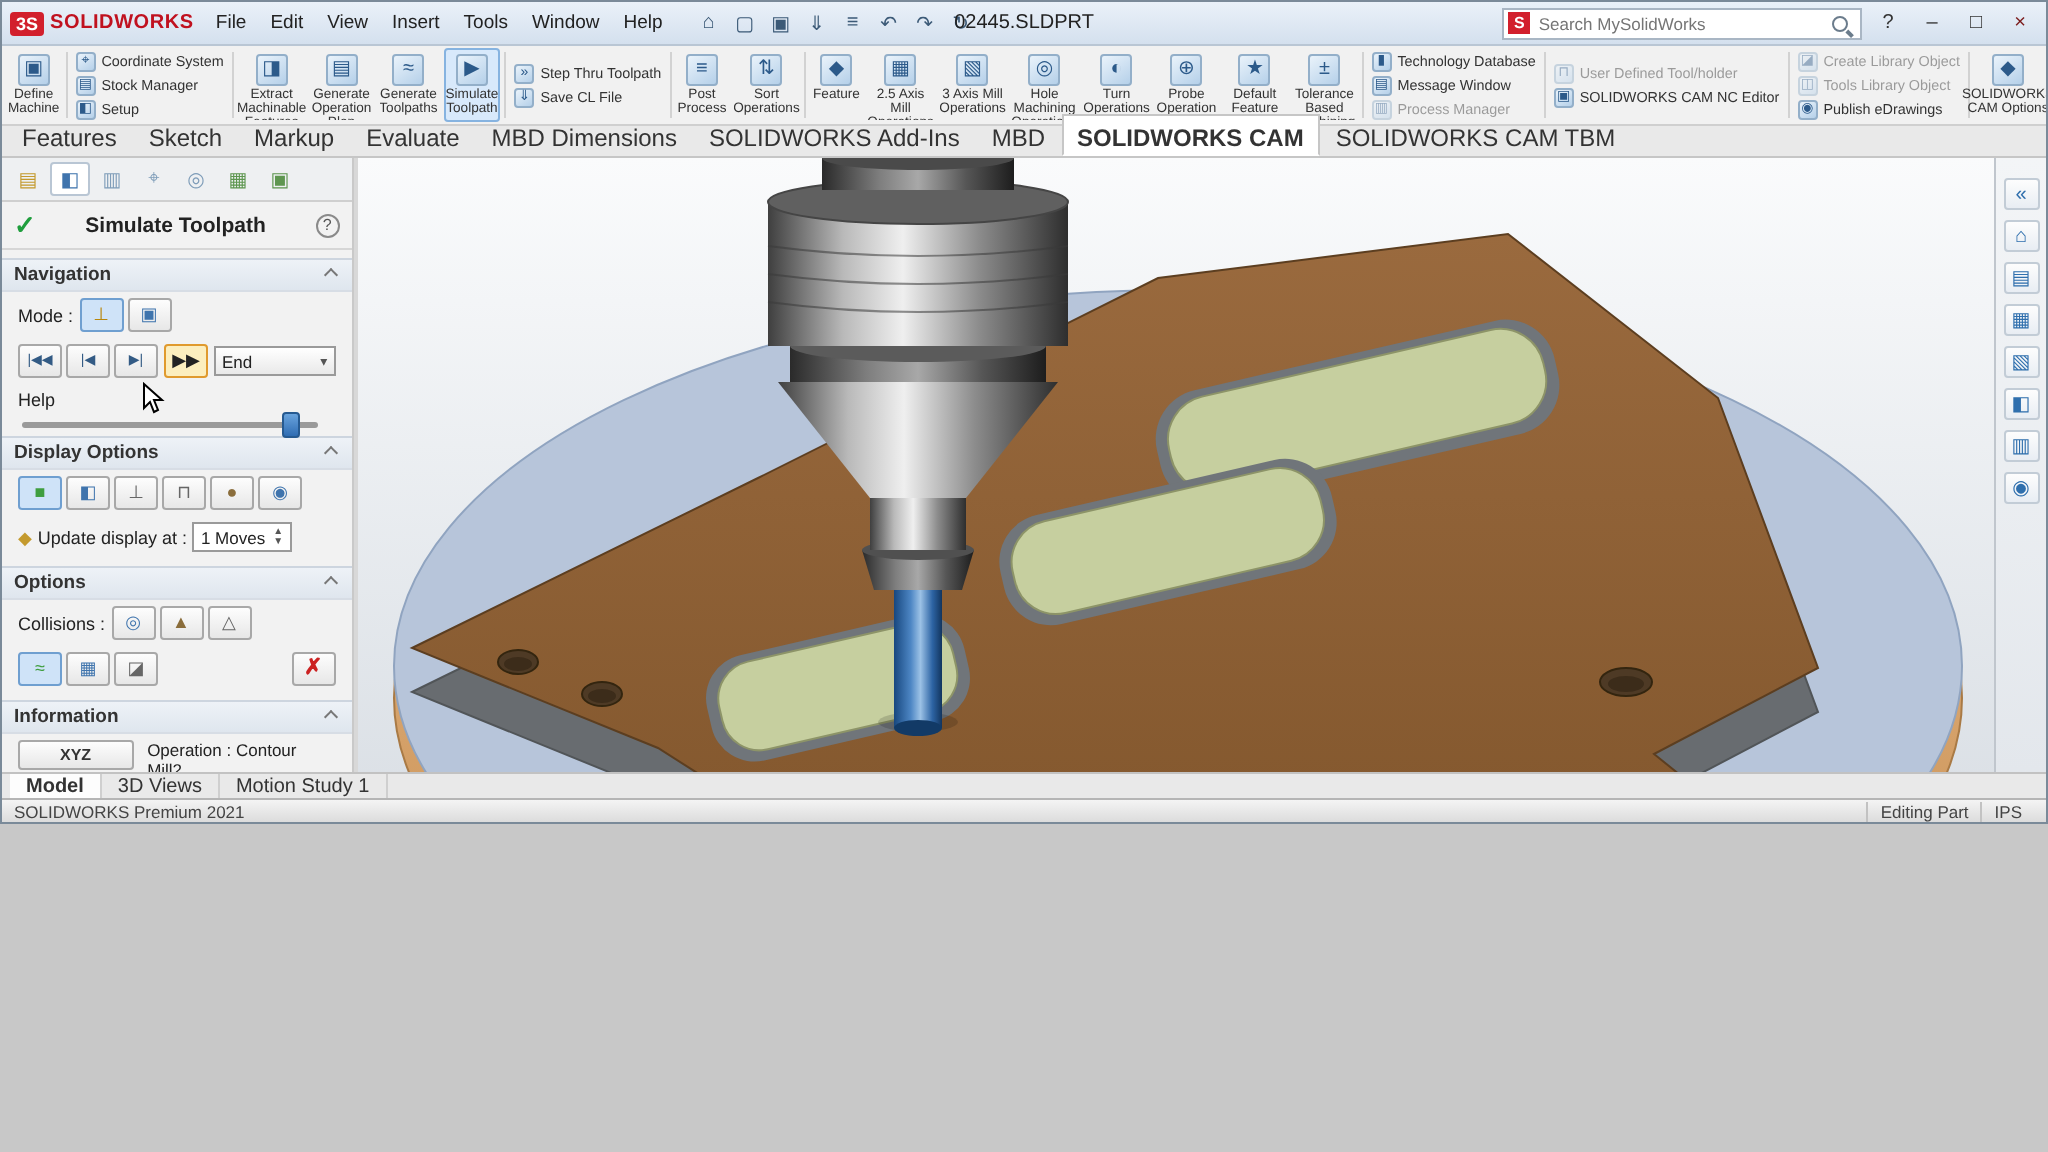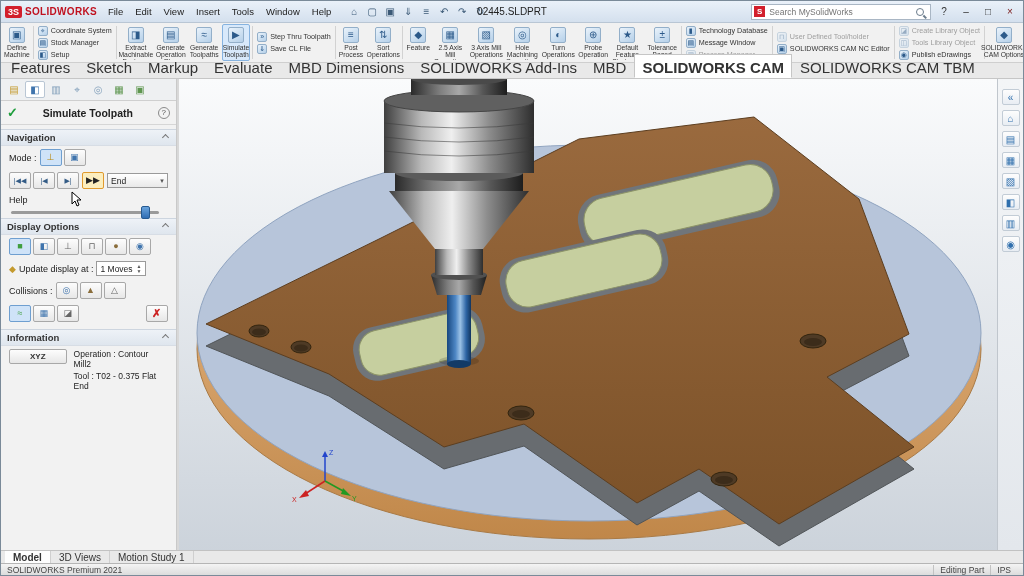--- a/index.html
+++ b/index.html
@@ -1,17 +1,17 @@
 <!DOCTYPE html>
 <html><head>
 <meta charset="utf-8">
 <style>
   html,body{margin:0;padding:0;background:#c8c8c8;}
   *{box-sizing:border-box;font-family:"Liberation Sans",sans-serif;}
-  .app{position:relative;width:1024px;height:576px;background:#f0f0f0;border:1px solid #7a8a99;overflow:hidden;}
+  .app{position:relative;width:1024px;height:412px;background:#f0f0f0;border:1px solid #7a8a99;overflow:hidden;}
 
   
   .titlebar{position:absolute;top:0;left:0;right:0;height:22px;background:linear-gradient(#eaf1f9,#d4e0ee);display:flex;align-items:center;padding:0 4px;gap:6px;border-bottom:1px solid #b9c6d4;}
   .logo{display:flex;align-items:center;gap:3px;}
   .logo-badge{background:#d21f2c;color:#fff;font-size:9px;font-weight:bold;padding:1px 3px;border-radius:2px;}
   .logo-text{color:#c0111f;font-weight:bold;font-size:10px;letter-spacing:.3px;}
   .menus{display:flex;gap:2px;}
   .menu-item{font-size:9.5px;color:#222;padding:2px 5px;cursor:default;}
   .qat{display:flex;gap:2px;margin-left:4px;}
   .qat-btn{width:16px;height:16px;display:flex;align-items:center;justify-content:center;font-size:10px;color:#3c5a77;}
@@ -32,21 +32,21 @@
   .ricon{display:inline-flex;align-items:center;justify-content:center;width:16px;height:16px;background:linear-gradient(145deg,#eaf3fb,#b5d0e9);border:1px solid #93afc9;border-radius:2px;color:#2c5a8a;font-size:10px;line-height:1;flex:none;}
   .ricon.s{width:10px;height:10px;font-size:7px;}
   .rlabel{display:block;font-size:6.8px;line-height:7.2px;text-align:center;color:#333;margin-top:1px;height:21px;overflow:hidden;}
   .rstack{display:flex;flex-direction:column;justify-content:center;gap:1px;padding:0 2px;}
   .rrow{display:flex;align-items:center;gap:3px;font-size:7.2px;color:#333;height:11px;white-space:nowrap;cursor:default;}
   .rdiv{width:1px;background:#d2d2d2;margin:2px 0;flex:none;}
   .disabled{opacity:.45;}
 
   
   .cmdtabs{position:absolute;top:62px;left:0;right:0;height:16px;background:#e9e9e9;border-bottom:1px solid #c6c6c6;display:flex;align-items:flex-end;padding-left:2px;}
-  .ctab{font-size:15px;color:#333;padding:4px 7px 1px;border:1px solid transparent;white-space:nowrap;cursor:default;}
+  .ctab{font-size:12px;color:#333;padding:4px 7px 1px;border:1px solid transparent;white-space:nowrap;cursor:default;}
   .ctab.active{background:#fff;border-color:#c6c6c6;border-bottom-color:#fff;font-weight:bold;}
 
   
   .main{position:absolute;top:78px;left:0;right:0;bottom:25px;display:flex;}
   .panel{width:176px;background:#f2f2f2;border-right:1px solid #c9c9c9;overflow:hidden;}
   .splitter{width:2px;background:#d8d8d8;cursor:ew-resize;}
   .viewport{position:relative;width:820px;overflow:hidden;}
   .viewport svg{display:block;}
   .taskpane{width:26px;background:linear-gradient(#f3f5f7,#e3e7ec);border-left:1px solid #c0c6cd;display:flex;flex-direction:column;align-items:center;padding-top:10px;gap:5px;}
   .tp-btn{width:18px;height:16px;display:flex;align-items:center;justify-content:center;font-size:10px;color:#2f6fad;background:linear-gradient(#fdfdfd,#e8edf3);border:1px solid #c2ccd6;border-radius:2px;cursor:default;}
@@ -389,20 +389,24 @@
         <span>Update display at :</span>
         <span class="spin">
           <span>1 Moves</span>
           <span class="arrows">
               <span>▲</span>
               <span>▼</span>
             </span>
         </span>
       </div>
 
+      <div class="sec-h">
+        <span>Options</span>
+        <span class="chev"></span>
+      </div>
       <div class="prow">
         <span>Collisions :</span>
         <span id="colbtns" style="display:inline-flex;gap:2px;">
             <span class="pbtn ">
      <span class="g" style="color:#3f74ad">◎</span>
             </span>
             <span class="pbtn ">
      <span class="g" style="color:#8a6d3b">▲</span>
             </span>
             <span class="pbtn ">

